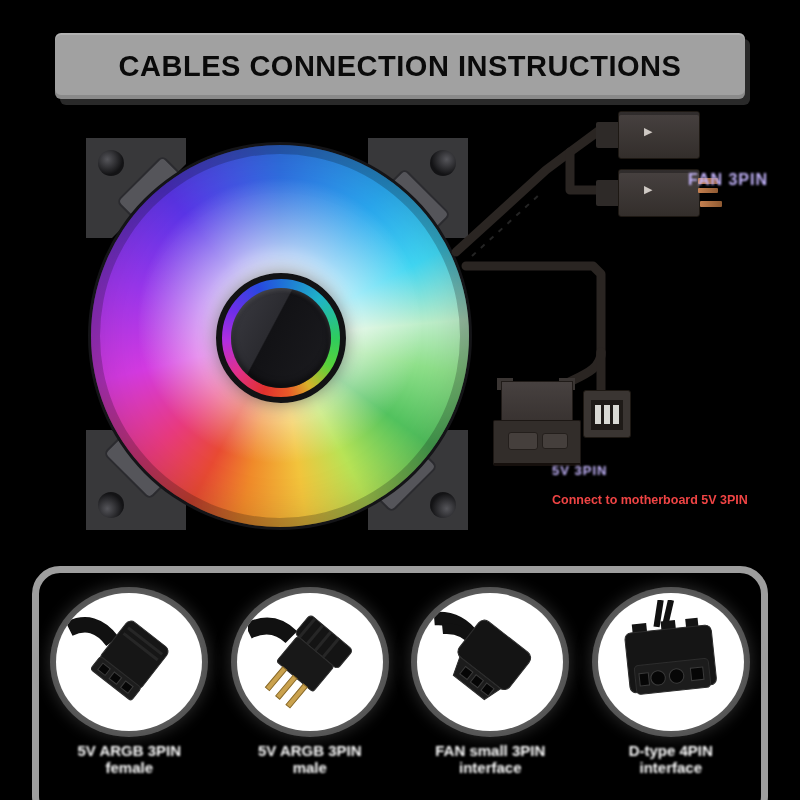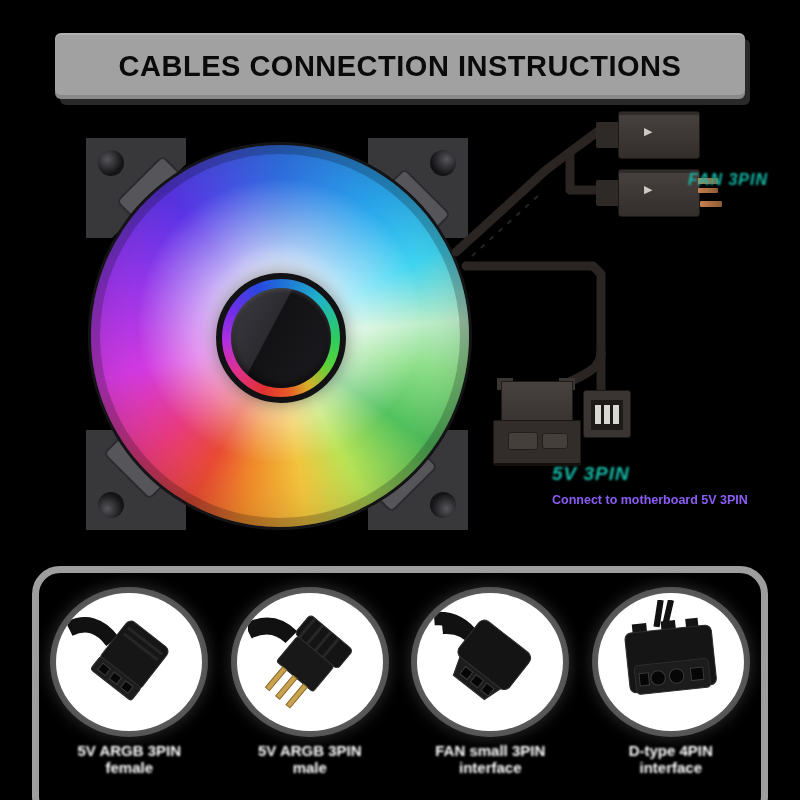--- a/index.html
+++ b/index.html
@@ -68,25 +68,25 @@
     background:linear-gradient(#474140,#383230);border:1px solid #201b18;}
   .argbf .low{position:absolute;left:0;top:42px;width:86px;height:42px;background:#322d2a;
     border:1px solid #1c1714;border-bottom:3px solid #150f0c;border-radius:2px;}
   .argbf .holeA{position:absolute;border-radius:3px;background:#453f3c;border:1px solid #241f1c;}
   .argbm{position:absolute;left:583px;top:390px;width:46px;height:46px;z-index:4;
     background:#3a3532;border:1px solid #1d1813;border-radius:3px;}
   .argbm .face{position:absolute;left:7px;top:9px;width:32px;height:30px;background:#1e1a17;}
   .argbm .wpin{position:absolute;top:5px;width:6px;height:19px;background:#d9d9d4;}
 
   
-  .glabel{position:absolute;color:#14b8a6;font-weight:bold;filter:blur(.8px);z-index:5;font-style:italic;}
+  .glabel{position:absolute;color:#c4b5fd;font-weight:bold;filter:blur(.8px);z-index:5;}
   .fan-label{left:688px;top:171px;font-size:16px;letter-spacing:1px;}
-  .argb-title{left:552px;top:463px;font-size:19px;letter-spacing:1px;}
+  .argb-title{left:552px;top:463px;font-size:13px;letter-spacing:1px;}
   .argb-desc{left:552px;top:492px;width:205px;font-size:12.5px;font-weight:bold;
-    line-height:17px;color:#8b5cf6;filter:blur(.7px);}
+    line-height:17px;color:#ef4444;filter:blur(.7px);}
 
   
   .panel{position:absolute;left:32px;top:566px;width:736px;height:258px;box-sizing:border-box;
     border:7px solid #9e9e9e;border-radius:28px;background:#000;
     display:flex;justify-content:space-around;align-items:flex-start;padding-top:20px;}
   .legend-item{width:170px;display:flex;flex-direction:column;align-items:center;}
   .photo{width:146px;height:138px;border-radius:50%;background:#fff;position:relative;
     box-shadow:0 0 0 6px rgba(160,160,160,.45), 0 0 16px 7px rgba(120,120,120,.35);
     display:flex;align-items:center;justify-content:center;overflow:hidden;}
   .caption{margin-top:11px;color:#fff;font-weight:bold;font-size:15px;line-height:17px;

